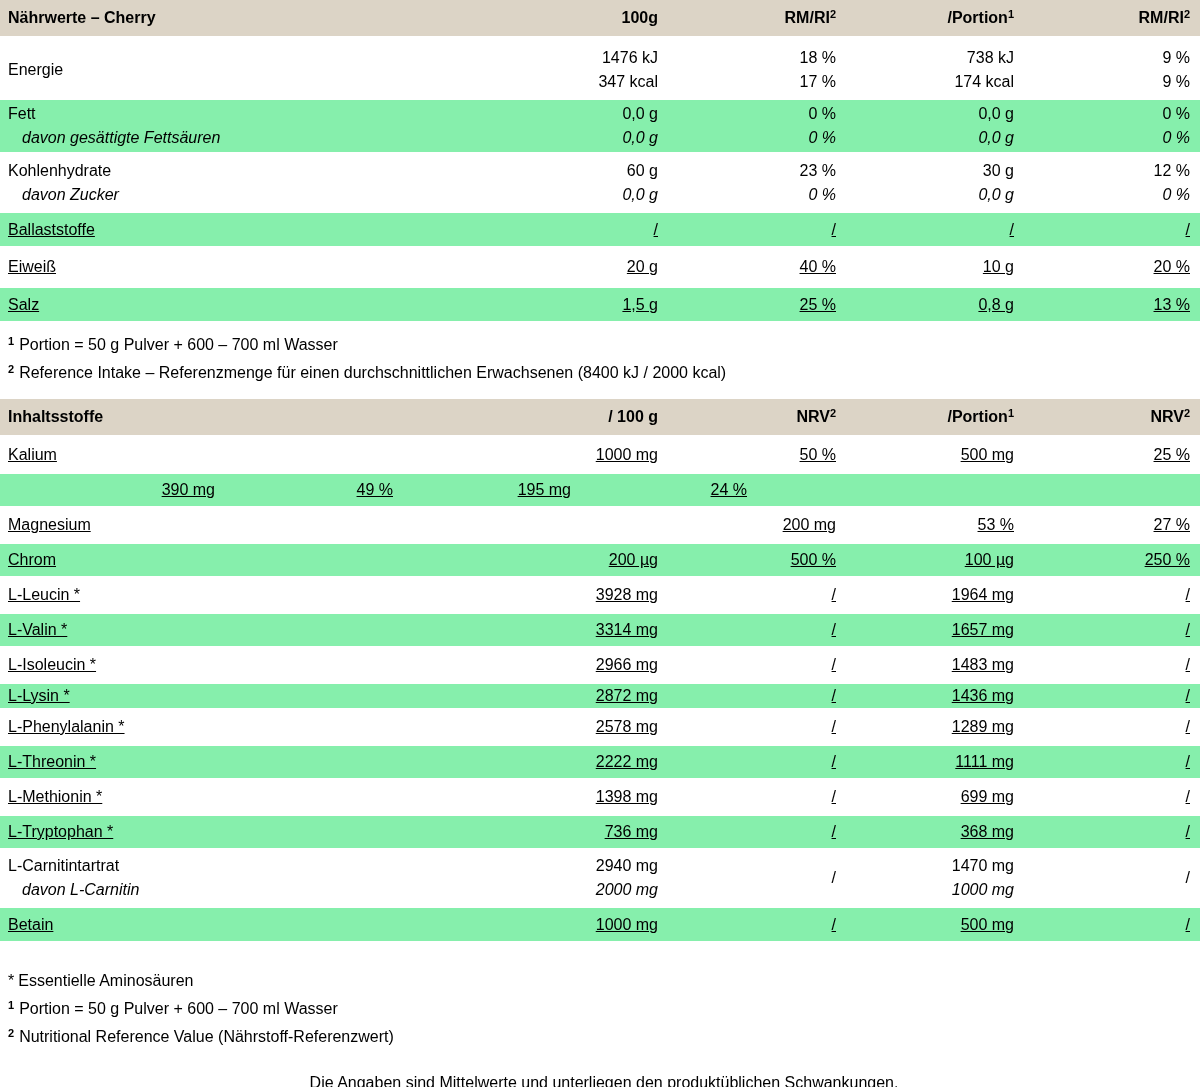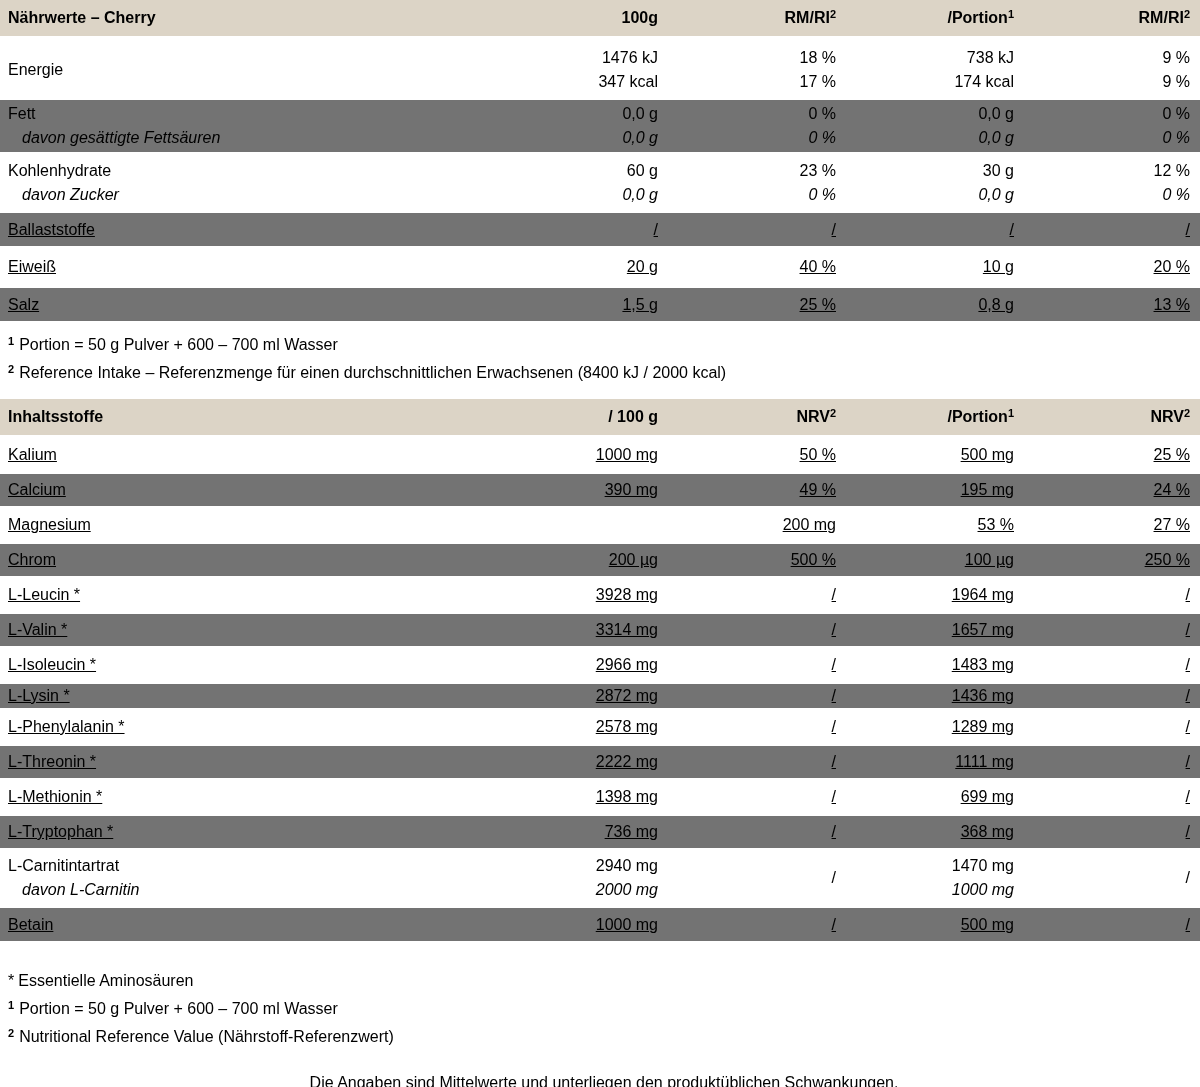--- a/index.html
+++ b/index.html
@@ -16,21 +16,21 @@
     display:flex;align-items:center;
     height:36px;background:#dcd4c6;
     font-weight:bold;
   }
   .t1 .thead{margin-bottom:8px;}
   .t2 .thead{margin-bottom:4px;}
   .rows{display:flex;flex-direction:column;}
   .t1 .rows{row-gap:4px;margin-top:8px;}
   .t2 .rows{row-gap:3px;}
   .row{display:flex;}
-  .row.alt{background:#737373;}
+  .row.alt{background:#86efac;}
   .r1{height:33px;text-decoration:underline;}
   .r2{height:52px;}
   .c{box-sizing:border-box;display:flex;flex-direction:column;justify-content:center;}
   .label{flex:1;padding-left:8px;align-items:flex-start;text-align:left;}
   .sublabel{padding-left:14px;font-style:italic;}
   .num{text-align:right;align-items:flex-end;}
   .c2{width:215px;}
   .c3{width:178px;}
   .c4{width:178px;}
   .c5{width:186px;padding-right:10px;}
@@ -236,23 +236,20 @@
             <div>50 %</div>
           </div>
         <div class="c num c4">
             <div>500 mg</div>
           </div>
         <div class="c num c5">
             <div>25 %</div>
           </div>
       </div>
       <div class="row r1 alt" style="height:32px">
-        <div class="c label">
-            <div>Calcium</div>
-          </div>
         <div class="c num c2">
             <div>390 mg</div>
           </div>
         <div class="c num c3">
             <div>49 %</div>
           </div>
         <div class="c num c4">
             <div>195 mg</div>
           </div>
         <div class="c num c5">

